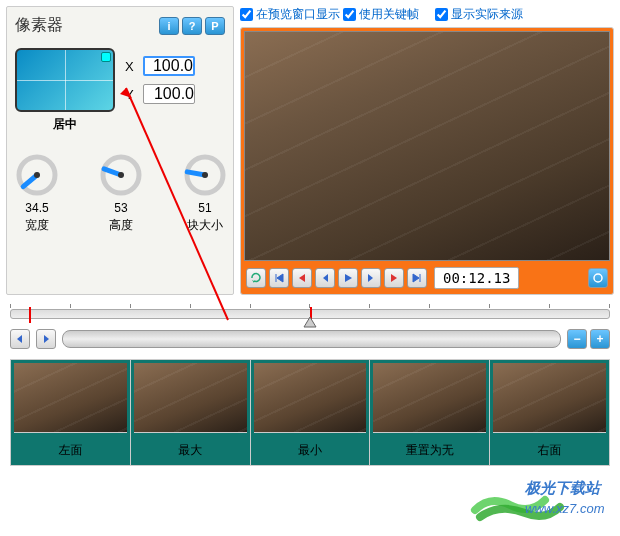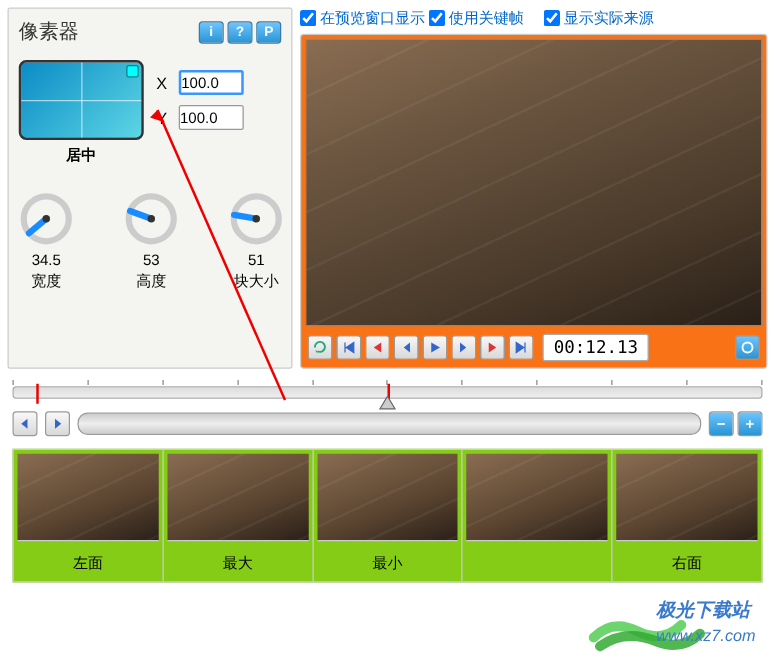--- a/index.html
+++ b/index.html
@@ -13,21 +13,21 @@
 .position-row { display: flex; align-items: flex-start; gap: 10px; margin-bottom: 20px; }
 .position-box { position: relative; font-weight: bold; }
 .pos-preview { width: 100px; height: 64px; background: linear-gradient(135deg, #0a8cc5, #5dd5e5); border: 2px solid #333; border-radius: 6px; position: relative; }
 .pos-preview::before { content: ''; position: absolute; left: 50%; top: 0; bottom: 0; width: 1px; background: rgba(255,255,255,0.6); }
 .pos-preview::after { content: ''; position: absolute; top: 50%; left: 0; right: 0; height: 1px; background: rgba(255,255,255,0.6); }
 .pos-marker { position: absolute; top: 2px; right: 2px; width: 10px; height: 10px; background: #0ff; border: 1px solid #088; border-radius: 2px; }
 .pos-label { text-align: center; margin-top: 4px; font-size: 12px; }
 .xy-inputs { display: flex; flex-direction: column; gap: 8px; margin-top: 8px; }
 .xy-row { display: flex; align-items: center; gap: 6px; }
 .xy-row label { width: 12px; font-size: 13px; }
-.xy-row input { width: 52px; height: 20px; border: 1px solid #999; border-radius: 2px; padding: 0 0; font-size: 12px; }
+.xy-row input { width: 52px; height: 20px; border: 1px solid #999; border-radius: 2px; padding: 0 0; font-size: 16px; text-align: right; }
 .xy-row input.focused { border: 2px solid #3a95ff; }
 .knobs { display: flex; justify-content: space-around; gap: 40px; }
 .knob-col { text-align: center; }
 .knob { width: 44px; height: 44px; margin: 0 auto 4px; position: relative; }
 .knob svg { width: 100%; height: 100%; }
 .knob-value { font-size: 12px; margin-bottom: 2px; }
 .knob-label { font-size: 12px; }
 .right-area { flex: 1; margin-left: 6px; }
 .checkboxes { display: flex; gap: 3px; margin-bottom: 4px; }
 .cb-row { display: flex; gap: 16px; align-items: center; }
@@ -43,21 +43,21 @@
 .timeline-area { margin: 8px 10px; position: relative; }
 .timeline { height: 10px; background: linear-gradient(#ddd,#eee); border: 1px solid #aaa; border-radius: 3px; position: relative; margin-top: 6px; }
 .timeline-marker { position: absolute; top: -3px; width: 2px; height: 16px; background: #e00; }
 .timeline-cursor { position: absolute; top: 8px; transform: translateX(-50%); }
 .timeline-cursor svg { width: 16px; height: 16px; }
 .timeline-ticks { position: absolute; top: -5px; left: 0; right: 0; display: flex; justify-content: space-between; }
 .timeline-ticks span { width: 1px; height: 4px; background: #888; }
 .nav-row { display: flex; align-items: center; gap: 6px; margin: 10px; }
 .scroll-track { flex: 1; height: 18px; background: linear-gradient(#ccc,#eee,#ccc); border: 1px solid #999; border-radius: 8px; }
 .zoom-btns { display: flex; gap: 3px; }
-.thumbnails { margin: 6px 10px; border: 1px solid #ccc; background: #84cc16; display: flex; }
+.thumbnails { margin: 6px 10px; border: 1px solid #ccc; background: #0f766e; display: flex; }
 .thumb-cell { flex: 1; border-right: 1px solid #ccc; }
 .thumb-cell:last-child { border-right: none; }
 .thumb-img { height: 70px; background: linear-gradient(160deg, #8a6d52 0%, #5a4430 60%, #2a2018 100%); border-bottom: 1px solid #ccc; margin: 3px; position: relative; overflow: hidden; }
 .thumb-img::before { content:''; position:absolute; inset:0; background: repeating-linear-gradient(155deg, transparent 0 25px, rgba(255,255,255,0.05) 25px 27px); }
 .thumb-label { text-align: center; padding: 6px 0; font-size: 12px; }
 .arrow-annotation { position: absolute; pointer-events: none; z-index: 100; }
 .watermark { position: absolute; right: 10px; bottom: 8px; z-index: 200; }
 </style>
 </head>
 <body>
@@ -258,20 +258,21 @@
   <div class="thumb-cell">
     <div class="thumb-img"></div>
     <div class="thumb-label">最大</div>
   </div>
   <div class="thumb-cell">
     <div class="thumb-img"></div>
     <div class="thumb-label">最小</div>
   </div>
   <div class="thumb-cell">
     <div class="thumb-img"></div>
+    <div class="thumb-label">重置为无</div>
   </div>
   <div class="thumb-cell">
     <div class="thumb-img"></div>
     <div class="thumb-label">右面</div>
   </div>
 </div>
 
 <div class="watermark">
   <svg width="140" height="50" viewBox="0 0 140 50">
     <path d="M5 35 Q 20 20 40 30 Q 60 40 75 25" fill="none" stroke="#5c5" stroke-width="8" stroke-linecap="round" opacity="0.85"></path>

